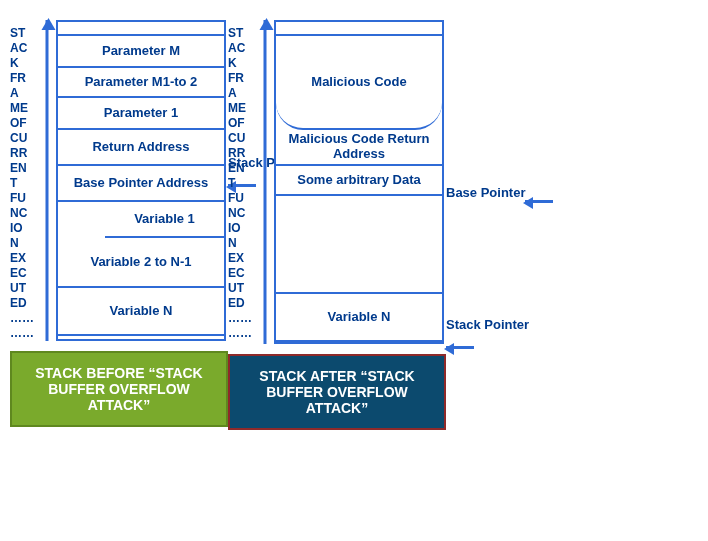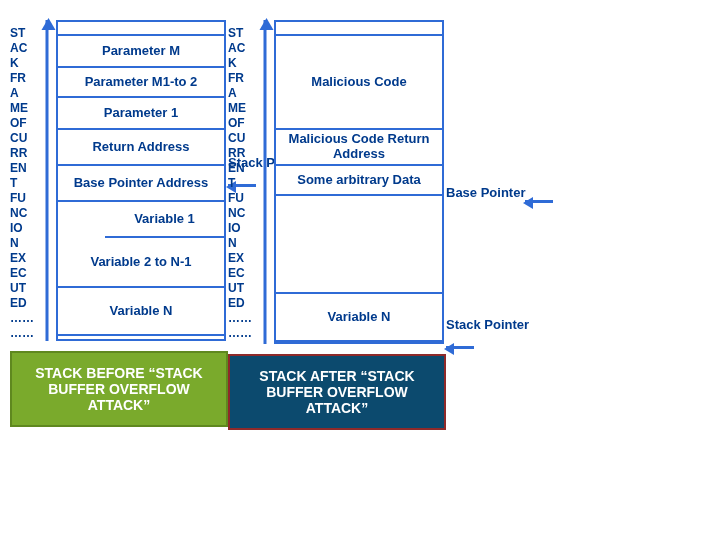--- a/index.html
+++ b/index.html
@@ -194,21 +194,21 @@
 EC
 UT
 ED
 ……
 ……</div>
       <div class="arrow-col">
           <div class="arrow-up"></div>
         </div>
       <div class="stack-box" id="stack-after">
           <div class="cell" style="height: 14px;"></div>
-          <div class="cell" style="height: 94px;">Malicious Code</div>
+          <div class="cell" style="height: 94px; border-radius: 27px;">Malicious Code</div>
           <div class="cell" style="height: 36px;">Malicious Code Return Address</div>
           <div class="cell" style="height: 30px;">Some arbitrary Data</div>
           <div class="cell" style="height: 98px;"></div>
           <div class="cell" style="height: 48px;">Variable N</div>
           <div class="pointer right-side" style="top: 164px;">
             <div style="display: flex; flex-direction: row; align-items: flex-start;">
               <div class="ptr-lbl">Base
 Pointer</div>
               <div class="arrow-left"></div>
             </div>

